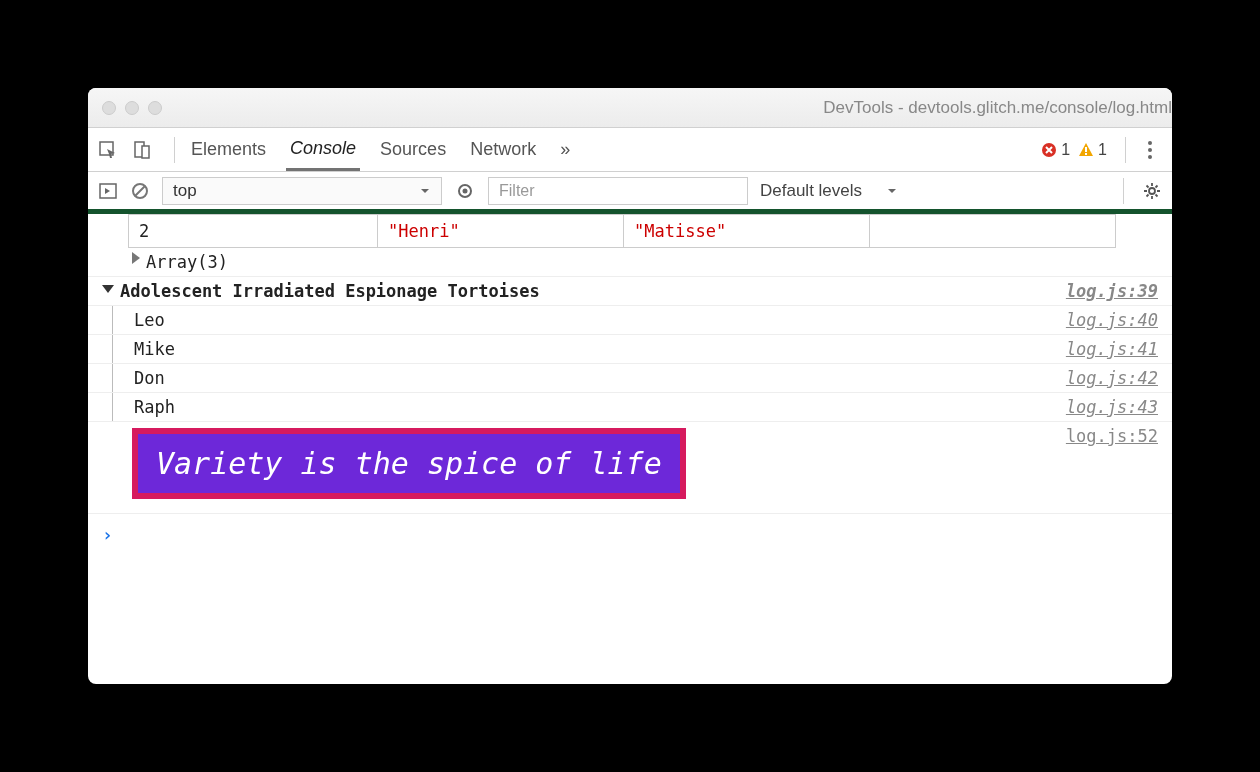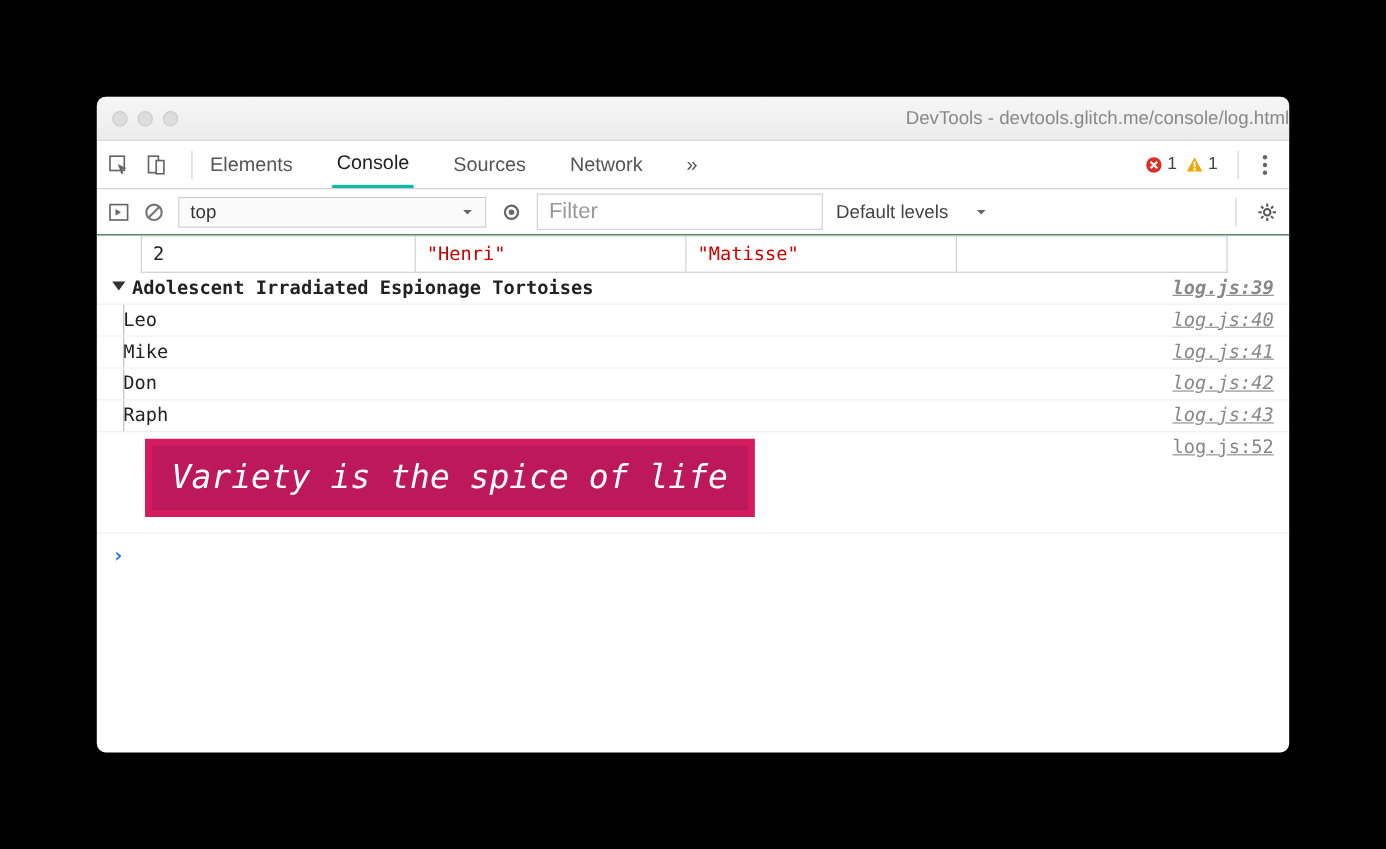--- a/index.html
+++ b/index.html
@@ -48,50 +48,50 @@
     border-bottom: 1px solid #d0d0d0;
     display: flex;
     align-items: center;
     padding: 0 10px;
     gap: 6px;
     color: #555;
     font-size: 18px;
   }
   .tab-group { display: flex; align-items: center; gap: 14px; margin-right: 10px; }
   .divider { width: 1px; height: 26px; background: #d0d0d0; margin: 0 6px; }
-  .tabs { display: flex; gap: 32px; align-items: center; height: 100%; justify-content: center; }
+  .tabs { display: flex; gap: 16px; align-items: center; height: 100%; justify-content: center; }
   .tab { padding: 0 4px; height: 100%; display: flex; align-items: center; cursor: pointer; color: #555; }
-  .tab.active { color: #222; border-bottom: 3px solid #14b8a6; }
+  .tab.active { color: #222; border-bottom: 3px solid #737373; font-style: italic; }
   .spacer { flex: 1; }
   .counts { display: flex; align-items: center; gap: 8px; margin-right: 6px; }
   .count { display: flex; align-items: center; gap: 4px; font-size: 16px; color: #444; }
   .ico { display: inline-flex; align-items: center; justify-content: center; }
   .ico svg { display: block; }
   .menu-dots { width: 24px; display: flex; flex-direction: column; align-items: center; gap: 3px; cursor: pointer; }
   .menu-dots span { width: 4px; height: 4px; border-radius: 50%; background: #666; }
 
   .toolbar {
     height: 42px;
-    border-bottom: 1px solid #14532d;
+    border-bottom: 5px solid #14532d;
     display: flex;
     align-items: center;
     padding: 0 10px;
     gap: 12px;
     font-size: 17px;
     color: #444;
   }
   .context-select {
     display: flex; align-items: center; justify-content: space-between;
     border: 1px solid #ccc; background: #fafafa;
     padding: 3px 10px; width: 280px; cursor: pointer;
     color: #333;
   }
   .filter-input {
     border: 1px solid #ccc; padding: 4px 10px; width: 260px;
-    font-size: 20px; color: #333; background: #fff;
+    font-size: 16px; color: #333; background: #fff;
   }
   .filter-input::placeholder { color: #999; }
   .levels { display: flex; align-items: center; gap: 24px; cursor: pointer; color: #444; }
 
   .console-body {
     flex: 1;
     overflow: auto;
     font-family: Menlo, Consolas, monospace;
     font-size: 17px;
     color: #222;
@@ -117,27 +117,27 @@
   }
   .log-line .src {
     margin-left: auto; color: #888; text-decoration: underline;
     cursor: pointer; padding-right: 4px; font-style: italic;
   }
   .triangle { display: inline-block; width: 0; height: 0; margin-right: 6px; }
   .tri-right { border-top: 6px solid transparent; border-bottom: 6px solid transparent; border-left: 8px solid #777; }
   .tri-down { border-left: 6px solid transparent; border-right: 6px solid transparent; border-top: 8px solid #333; margin-top: 4px; }
 
   .group-header { font-weight: bold; }
-  .group-child { padding-left: 24px; position: relative; }
+  .group-child { padding-left: 46px; position: relative; }
   .group-bar {
     position: absolute; left: 24px; top: 0; bottom: 0; width: 1px; background: #bbb;
   }
 
   .styled-box {
-    background: #be185d;
+    background: #6d28d9;
     color: #fff;
     border: 6px solid #d61a5e;
     font-style: italic;
     font-size: 30px;
     padding: 12px 18px;
     margin: 2px 0;
     display: inline-block;
     font-family: Menlo, Consolas, monospace;
   }
   .styled-row { padding: 4px 10px 12px 44px; border-bottom: 1px solid #eee; display: flex; }
@@ -273,20 +273,24 @@
 
   <div class="console-body">
 
     <div class="table-row">
       <div class="cell">2</div>
       <div class="cell redval">"Henri"</div>
       <div class="cell redval">"Matisse"</div>
       <div class="cell"></div>
     </div>
 
+    <div class="log-line" style="padding-left:44px;">
+      <span class="triangle tri-right"></span>
+      <span>Array(3)</span>
+    </div>
 
     <div class="log-line group-header" style="padding-left:14px;">
       <span class="triangle tri-down"></span>
       <span>Adolescent Irradiated Espionage Tortoises</span>
       <span class="src">log.js:39</span>
     </div>
 
     <div class="log-line group-child">
       <span class="group-bar"></span>
       <span>Leo</span>

